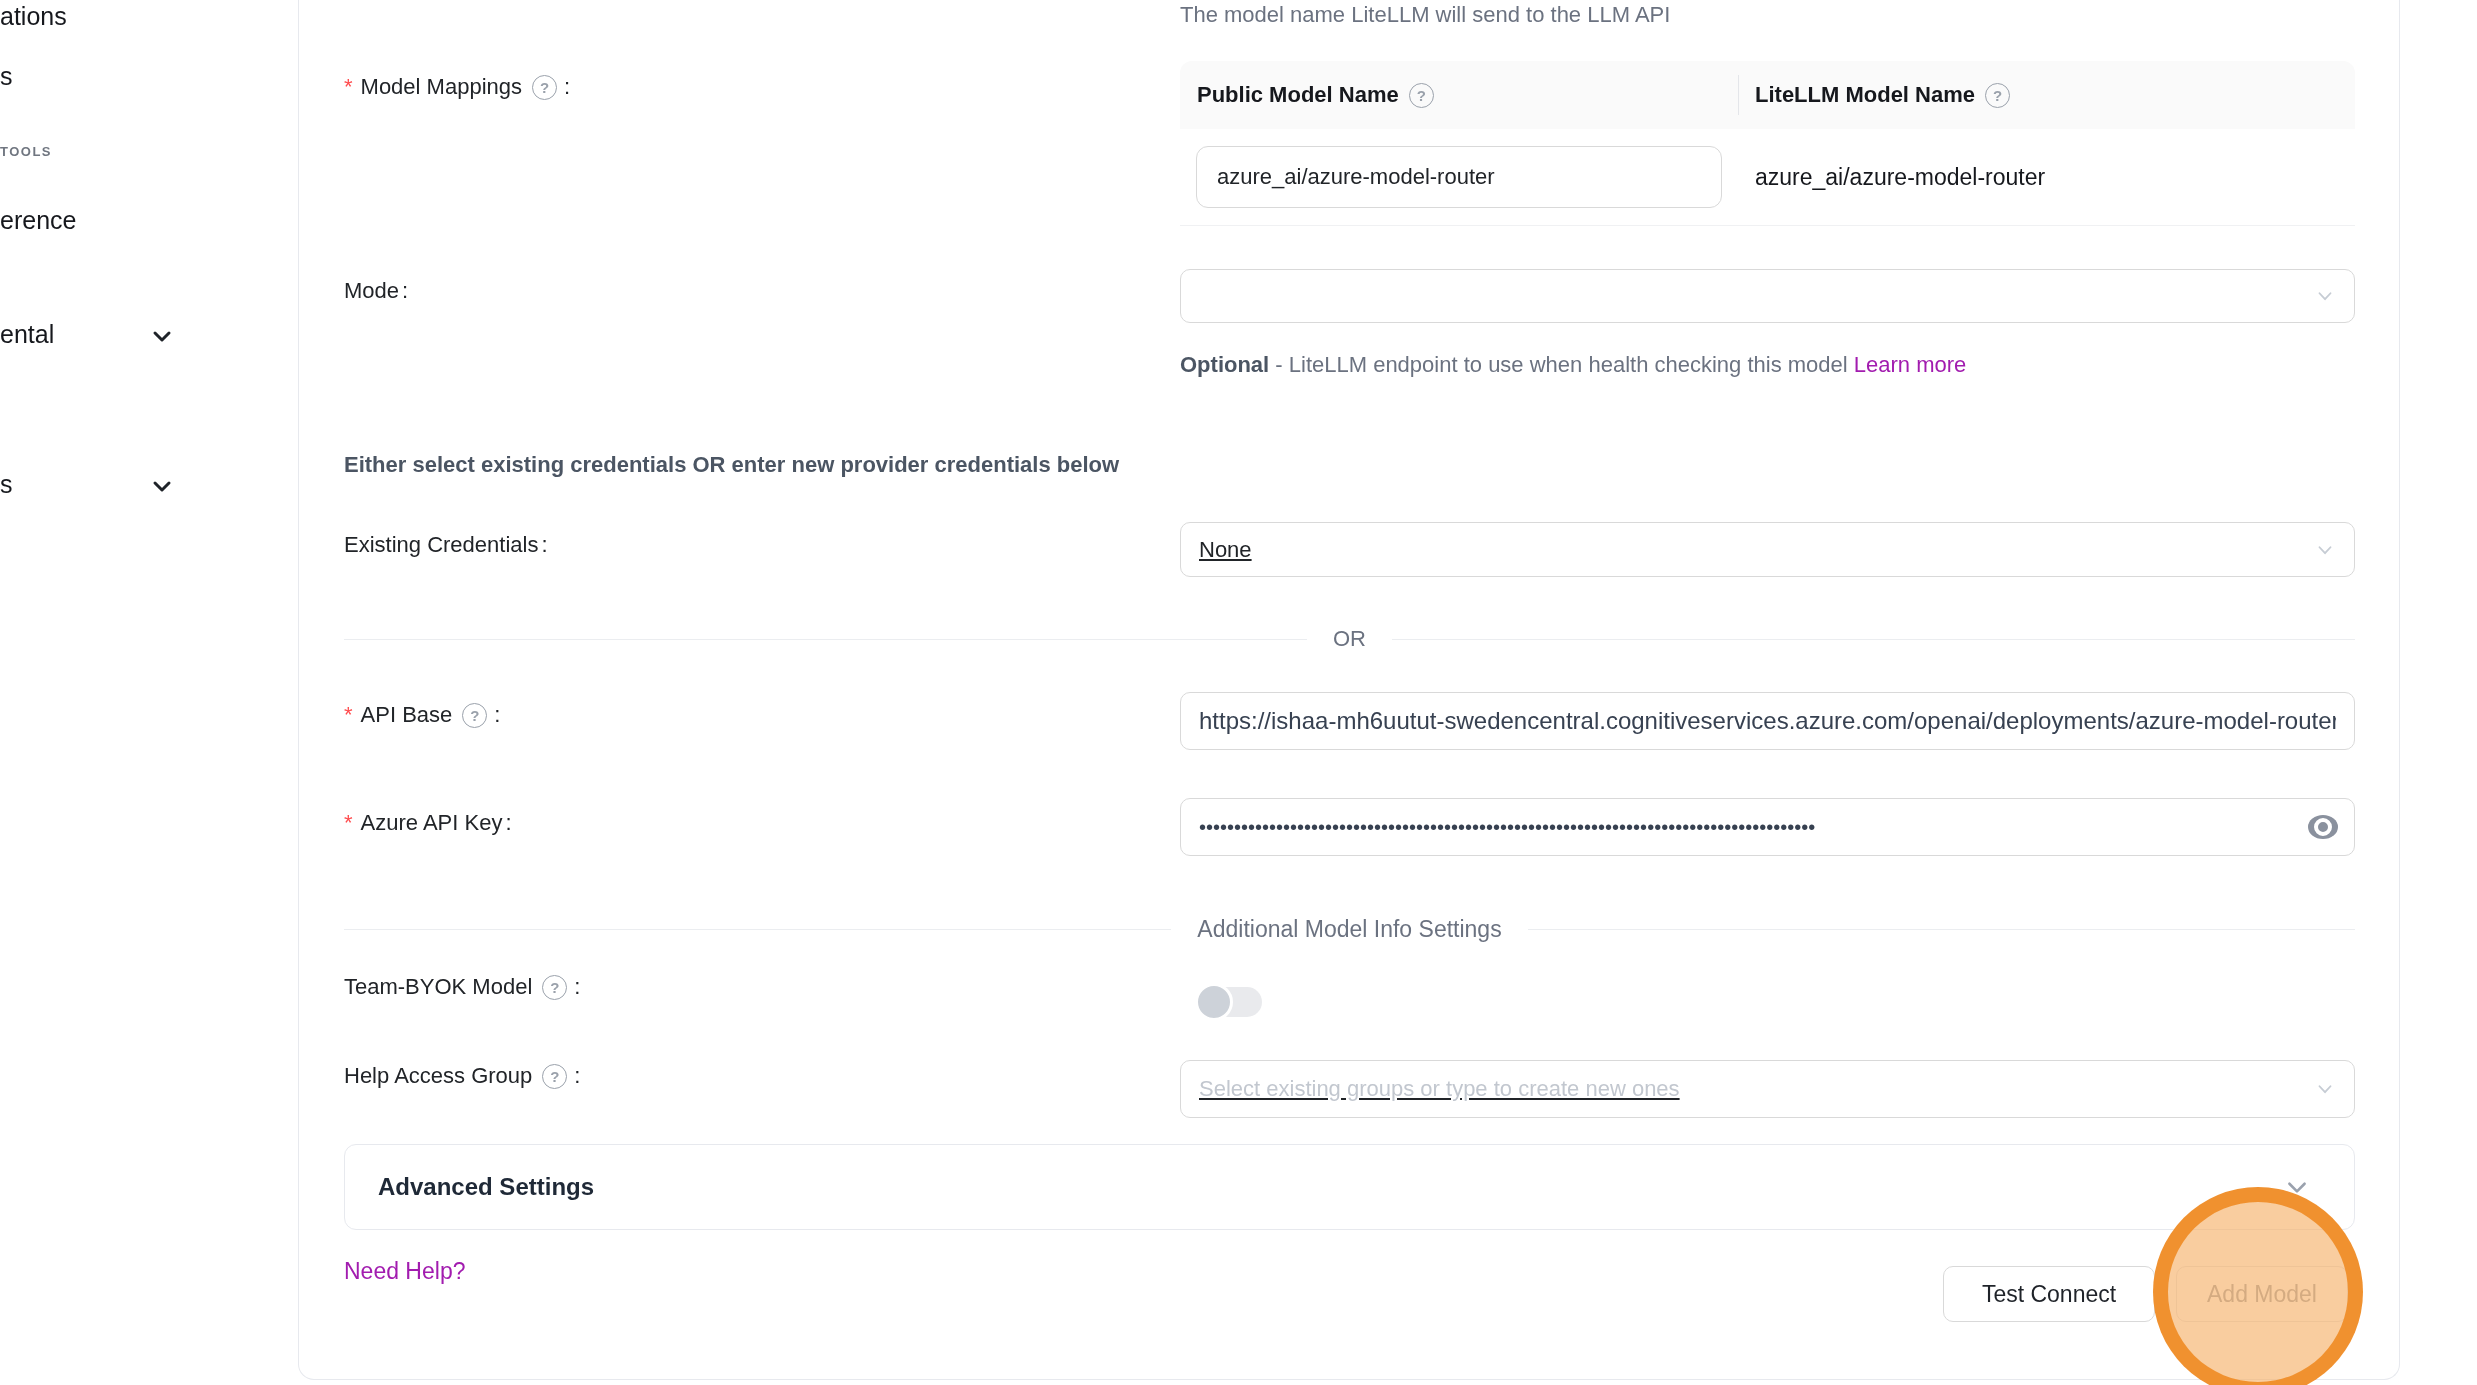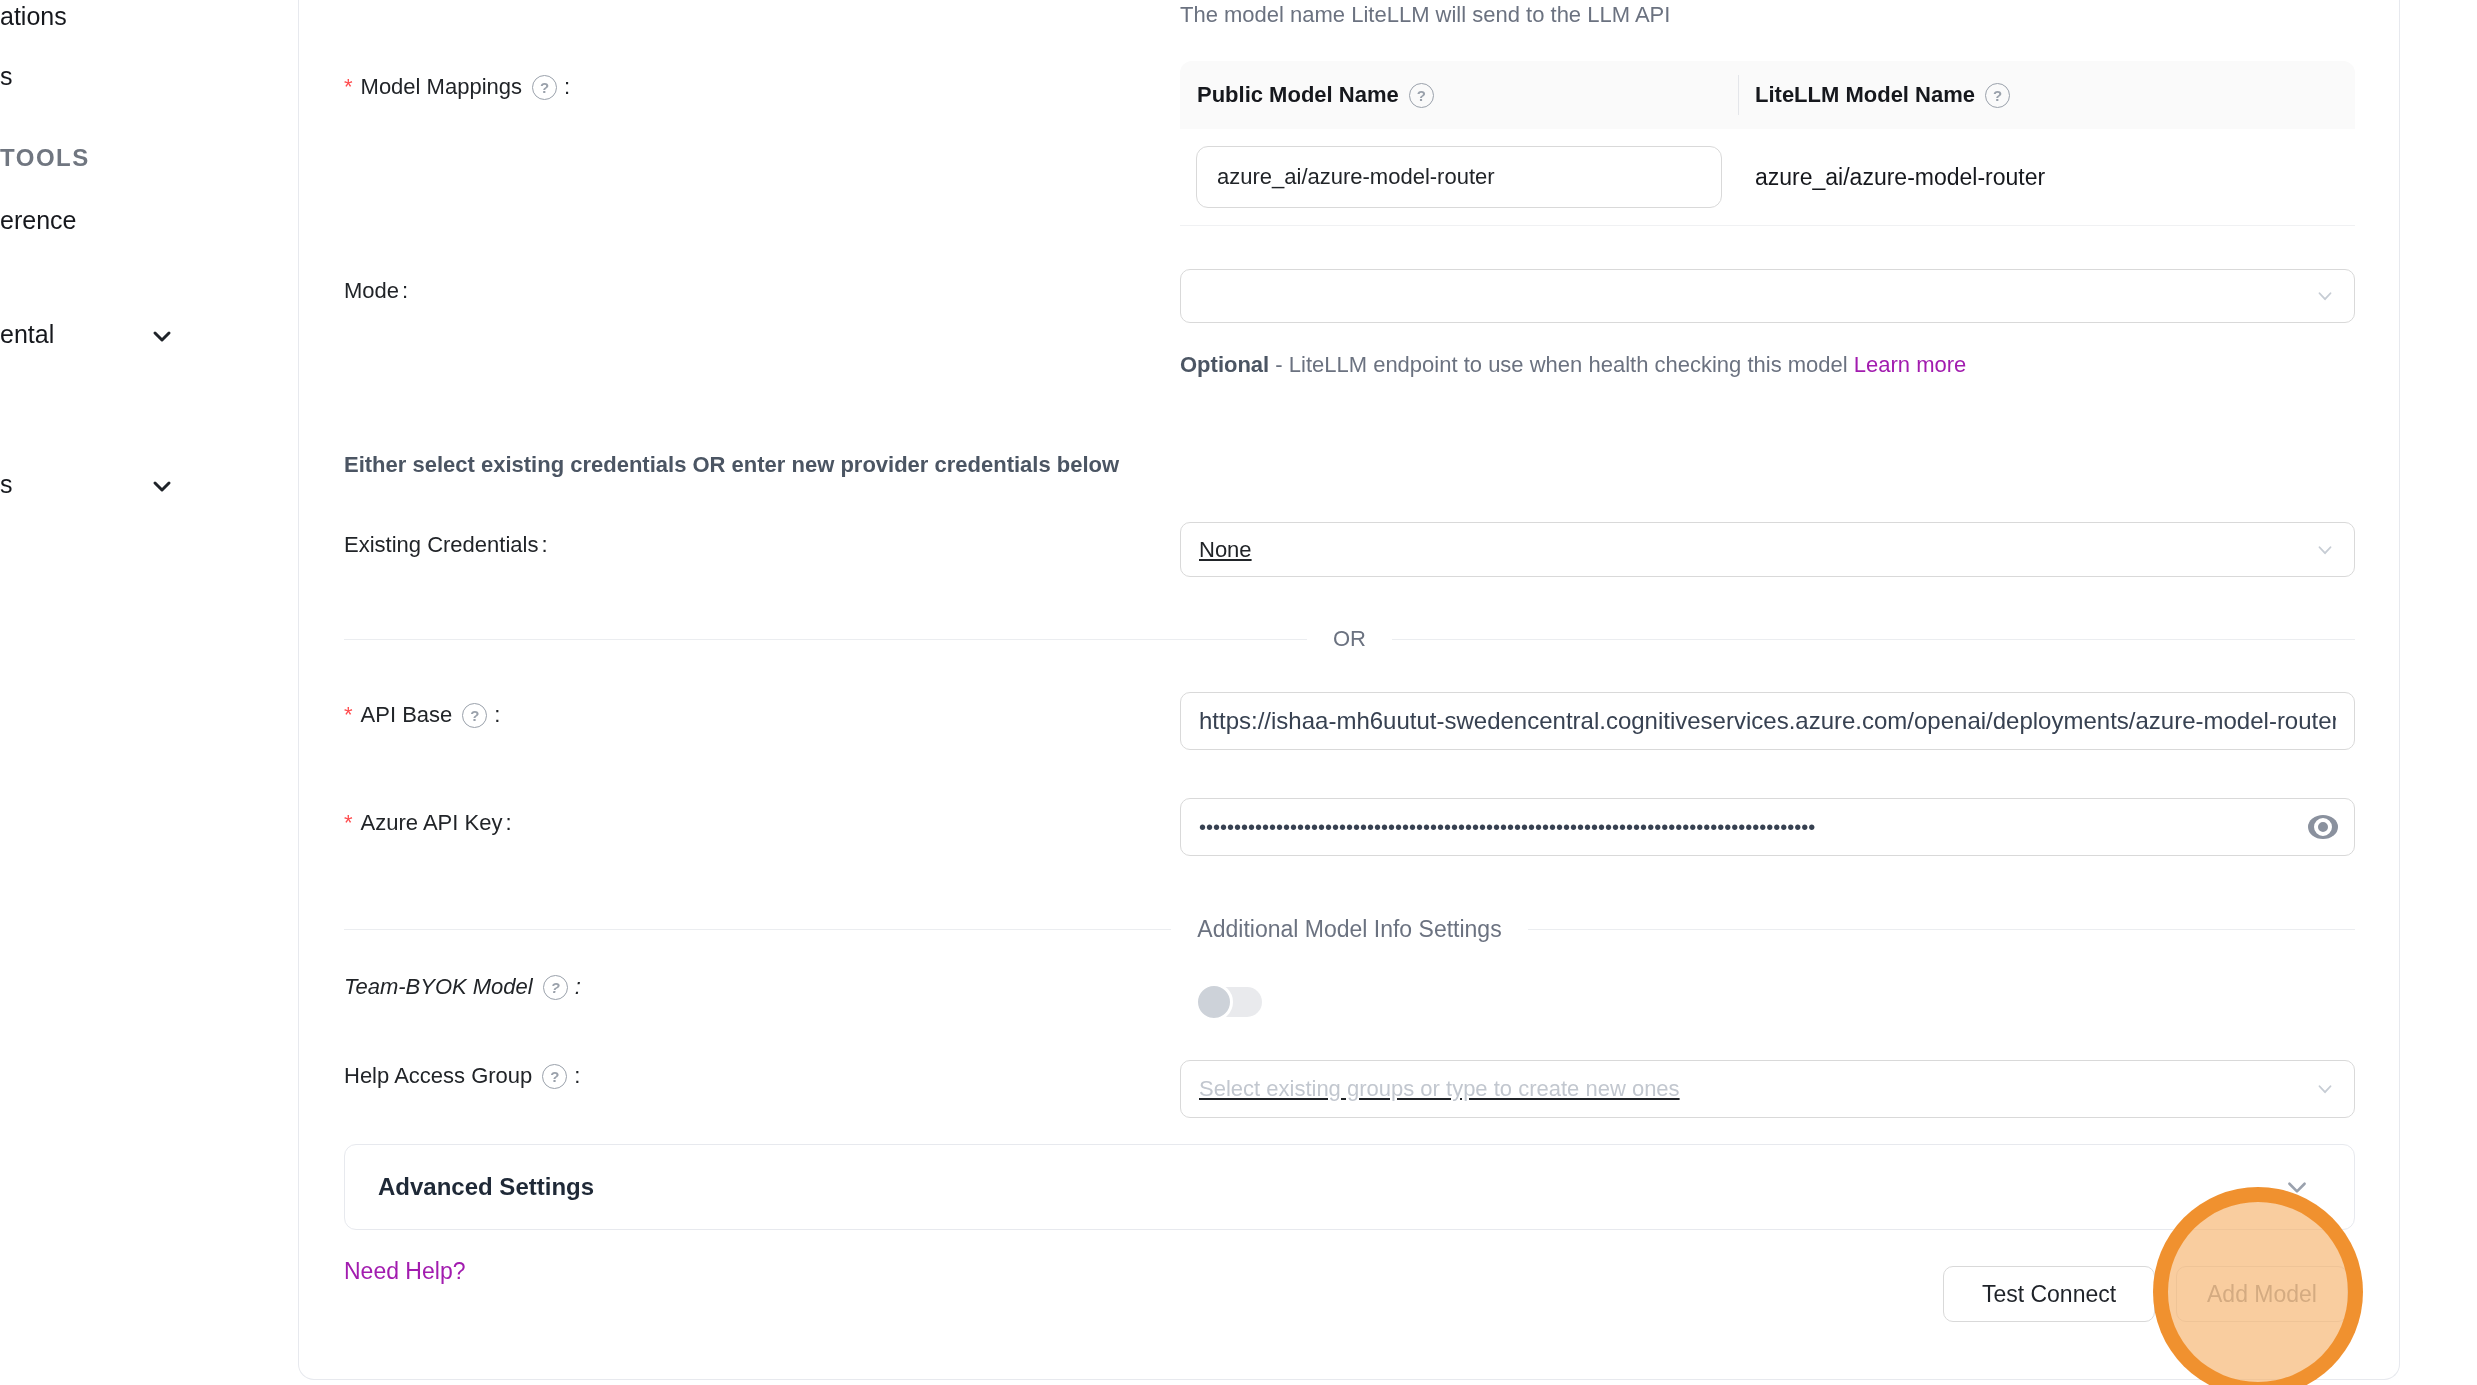--- a/index.html
+++ b/index.html
@@ -3,21 +3,21 @@
 <meta charset="utf-8">
 <style>
   * { margin:0; padding:0; box-sizing:border-box; }
   html,body { width:2477px; height:1385px; background:#ffffff; overflow:hidden;
               font-family:"Liberation Sans","DejaVu Sans",sans-serif; color:#212428; }
   .abs { position:absolute; }
 
   
   .sidebar { position:absolute; left:0; top:0; width:298px; height:1385px; background:#fff; }
   .side-item { position:absolute; left:0; font-size:25px; color:#16181d; white-space:nowrap; cursor:pointer; }
-  .side-section { position:absolute; left:0; font-size:24px; font-weight:700; letter-spacing:1.5px; color:#707680; }
+  .side-section { position:absolute; left:0; font-size:13px; font-weight:700; letter-spacing:1.5px; color:#707680; }
   .side-chevron { position:absolute; width:24px; height:24px; }
 
   
   .card { position:absolute; left:298px; top:-20px; width:2102px; height:1400px;
           background:#fff; border:1px solid #e7e9ee; border-top:none; border-radius:0 0 16px 16px; }
 
   
   .form-area { position:absolute; left:344px; top:0; width:2011px; height:1385px; }
   .label { position:absolute; left:0; font-size:22px; color:#212428; white-space:nowrap; display:flex; align-items:center; }
   .req { color:#ff4d4f; font-size:22px; margin-right:8px; }
@@ -190,21 +190,21 @@
       </svg>
     </span>
   </div>
 
   <div class="divider-row" style="top:916px;">
     <div class="line"></div>
     <div class="dtext" style="font-size:23px;">Additional Model Info Settings</div>
     <div class="line"></div>
   </div>
 
-  <div class="label" style="top:974px;font-style:italic;">
+  <div class="label" style="top:974px;">
     <span>Team-BYOK Model</span>
     <span class="help-icon">?</span>
     <span class="colon">:</span>
   </div>
   <div class="toggle">
     <div class="knob"></div>
   </div>
 
   <div class="label" style="top:1063px;">
     <span>Help Access Group</span>

